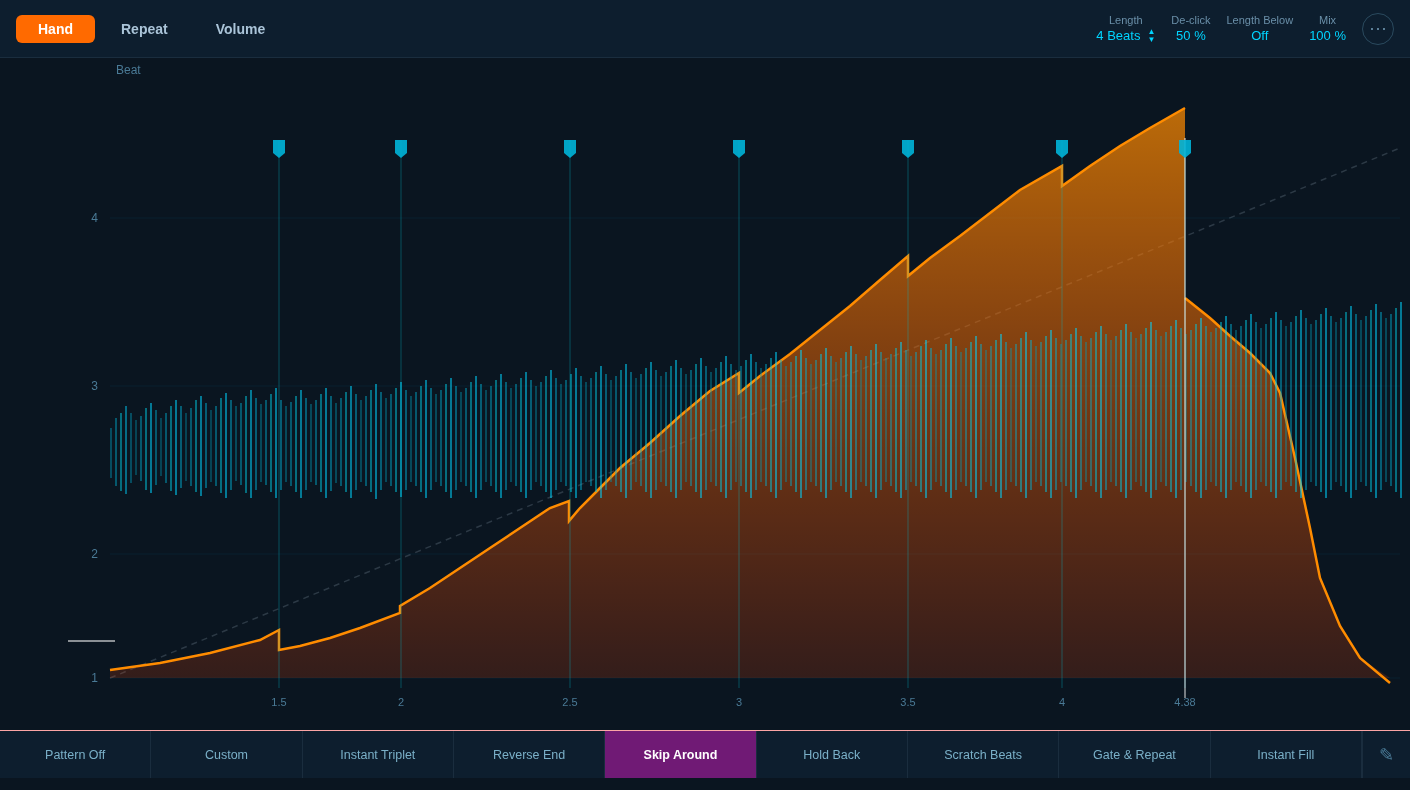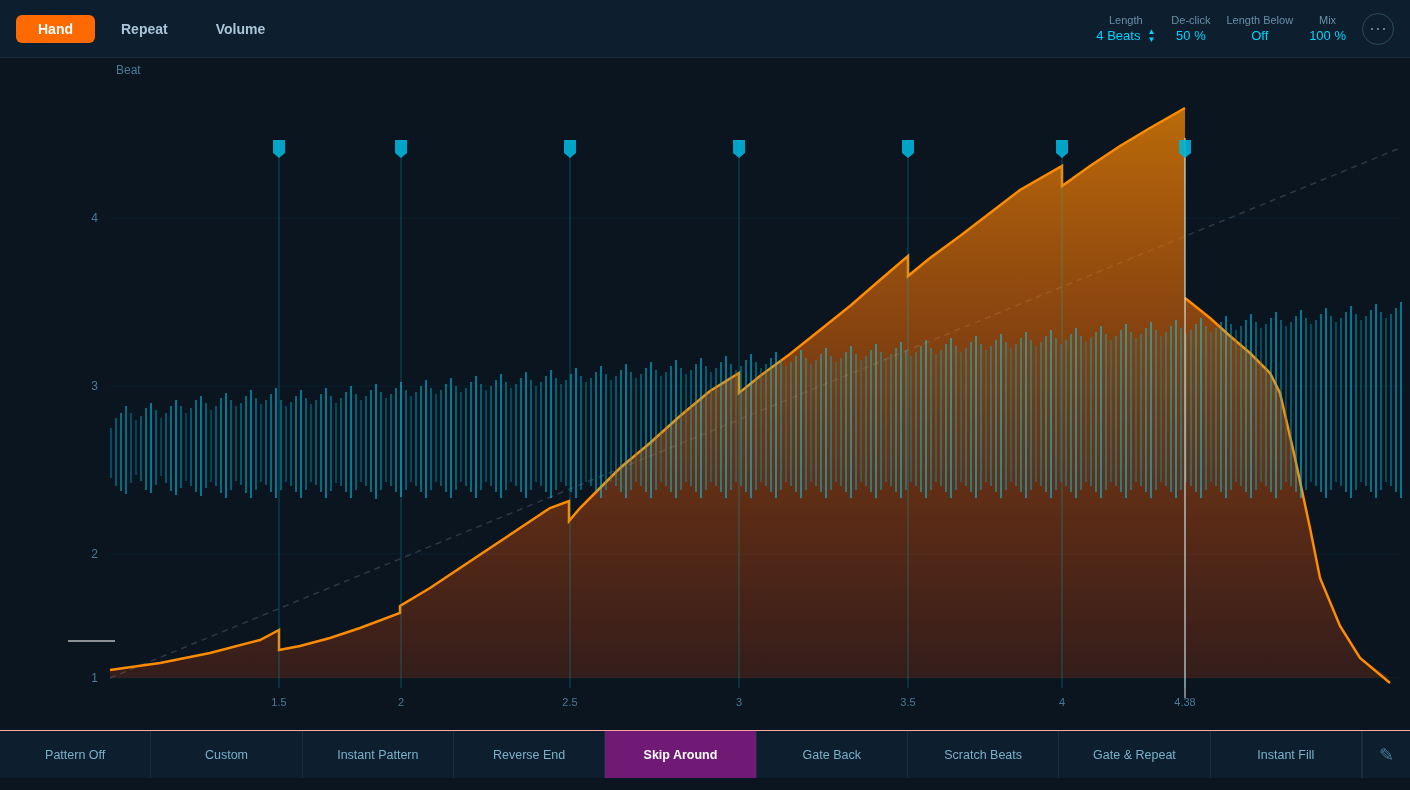--- a/index.html
+++ b/index.html
@@ -637,21 +637,21 @@
     <text x="1062" y="648" fill="#4a7a96" font-size="11" text-anchor="middle">4</text>
     <text x="1185" y="648" fill="#4a7a96" font-size="11" text-anchor="middle">4.38</text>
 
     <line x1="68" y1="583" x2="115" y2="583" stroke="white" stroke-width="1.5" opacity="0.7"></line>
   </svg>
 </div>
 
 <div class="bottom-bar">
   <button class="preset-btn">Pattern Off</button>
   <button class="preset-btn">Custom</button>
-  <button class="preset-btn">Instant Pattern</button>
+  <button class="preset-btn">Instant Triplet</button>
   <button class="preset-btn">Reverse End</button>
   <button class="preset-btn active">Skip Around</button>
-  <button class="preset-btn">Gate Back</button>
+  <button class="preset-btn">Hold Back</button>
   <button class="preset-btn">Scratch Beats</button>
   <button class="preset-btn">Gate &amp; Repeat</button>
   <button class="preset-btn">Instant Fill</button>
   <button class="edit-btn">✎</button>
 </div>
 
 </body></html>

